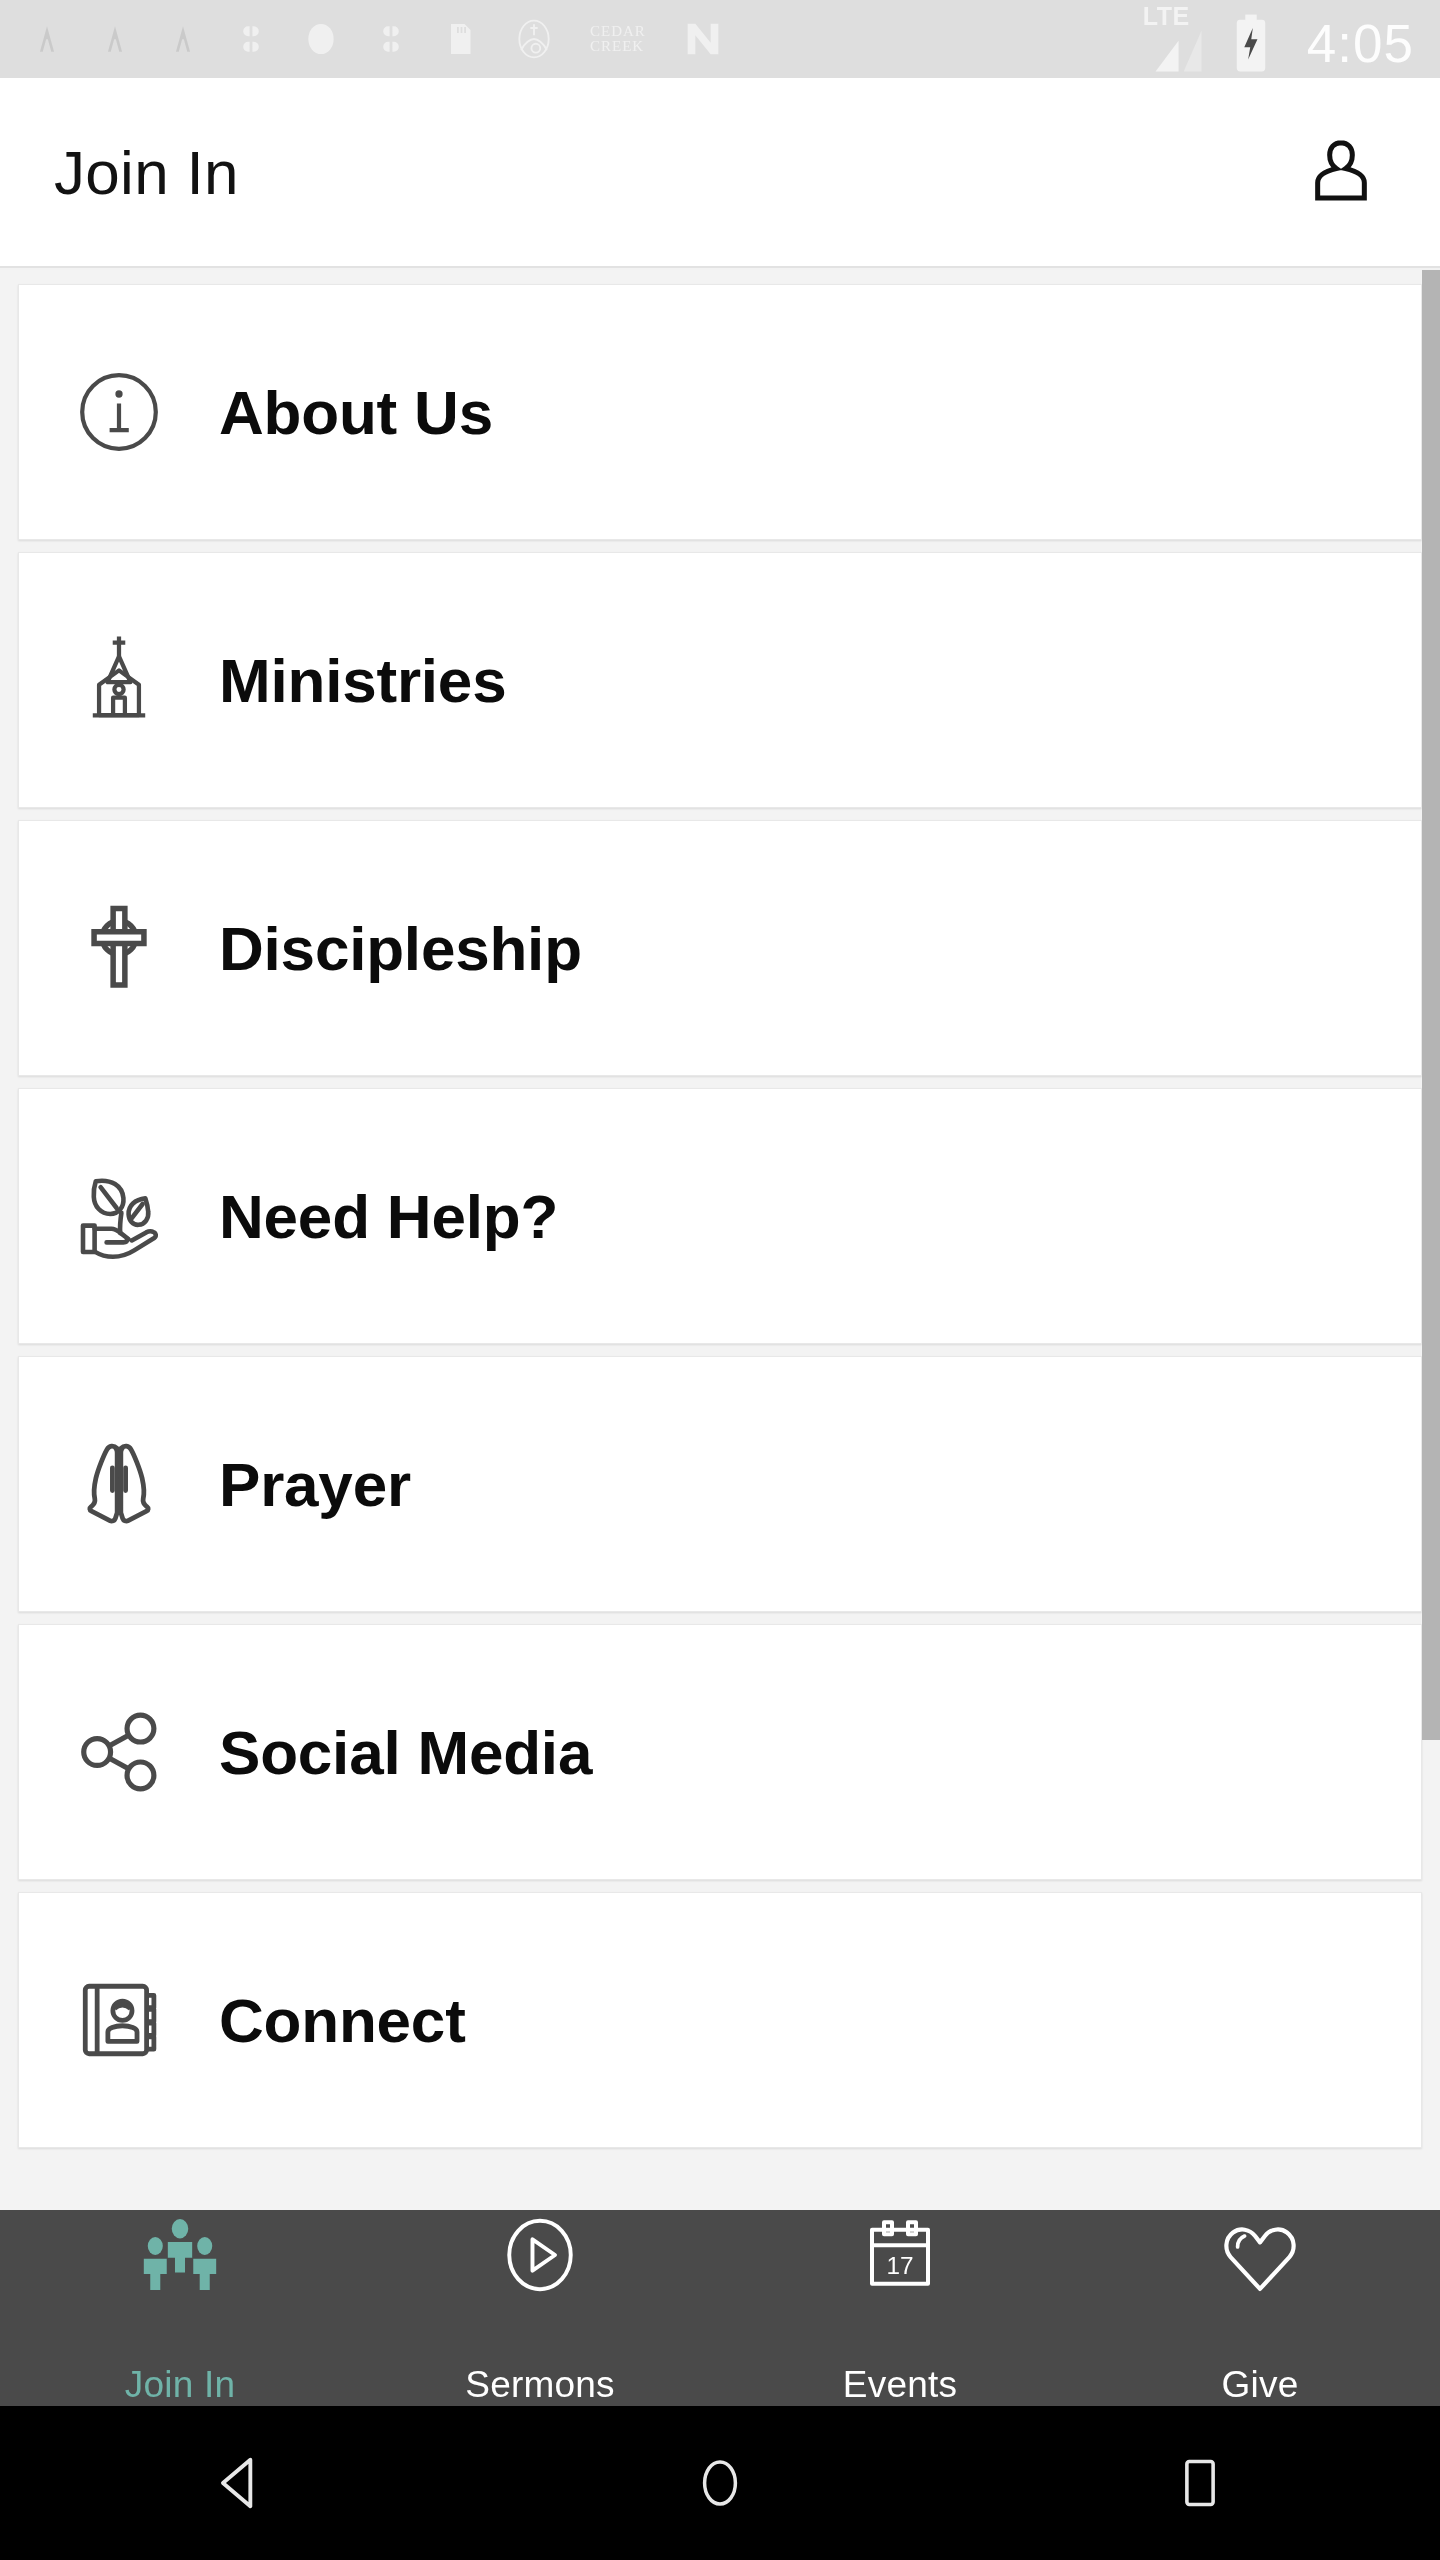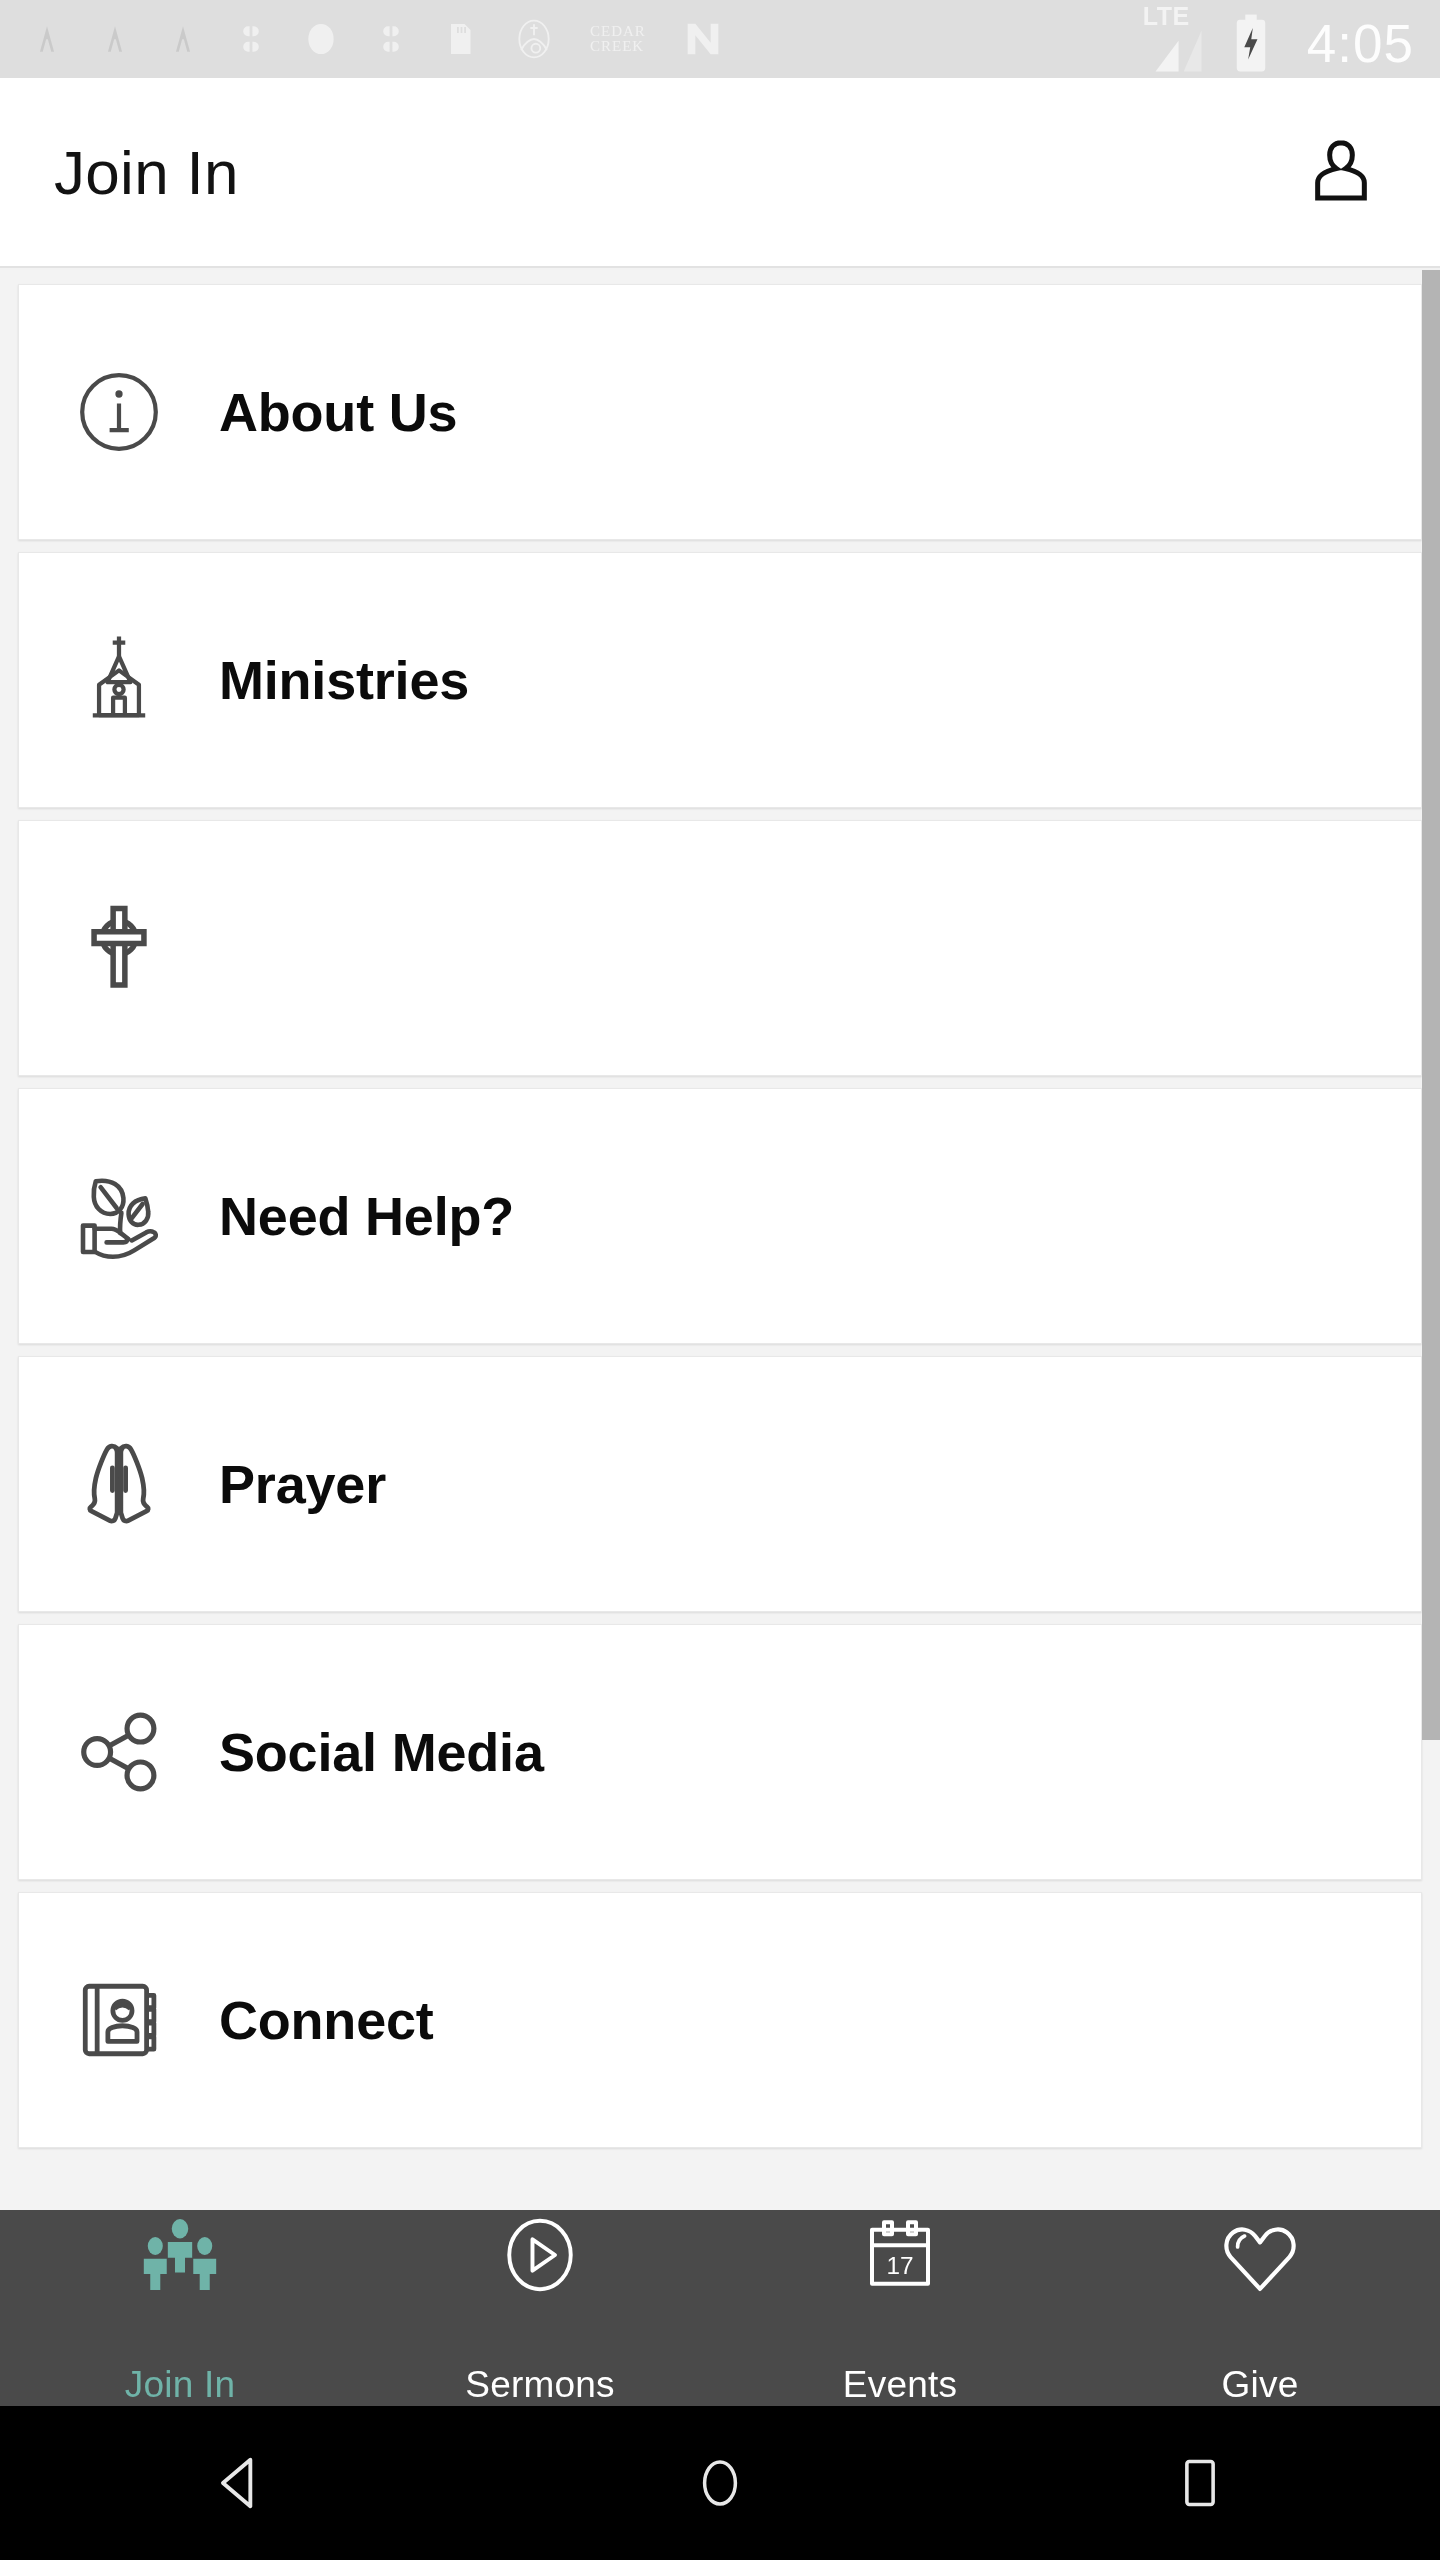--- a/index.html
+++ b/index.html
@@ -53,21 +53,21 @@
     display:flex; align-items:center;
     border:1px solid #e8e8e8;
     box-shadow:0 1px 2px rgba(0,0,0,0.10);
   }
   .card:first-child { margin-top:14px; }
   .card-icon {
     width:200px; min-width:200px; height:140px;
     display:flex; align-items:center; justify-content:center;
   }
   .card-label {
-    font-size:54px; font-weight:bold; color:#0b0b0b; letter-spacing:-0.2px;
+    font-size:62px; font-weight:bold; color:#0b0b0b; letter-spacing:-0.2px;
   }
 
   
   .scrollbar {
     position:absolute; top:270px; right:0; width:18px; height:1940px;
     background:transparent;
   }
   .scrollbar-thumb {
     position:absolute; top:0; right:0; width:18px; height:1470px;
     background:#b4b4b4;
@@ -190,20 +190,21 @@
     </div>
 
     <div class="card">
       <div class="card-icon">
         <svg width="88" height="96" viewBox="0 0 24 26">
           <circle cx="12" cy="10.2" r="4.6" fill="none" stroke="#4a4a4a" stroke-width="1.5"></circle>
           <path d="M10.4 2.2h3.2v20.9h-3.2z" fill="#fff" stroke="#4a4a4a" stroke-width="1.5"></path>
           <path d="M5.2 8.6h13.6v3.2H5.2z" fill="#fff" stroke="#4a4a4a" stroke-width="1.5"></path>
         </svg>
       </div>
+      <div class="card-label">Discipleship</div>
     </div>
 
     <div class="card">
       <div class="card-icon">
         <svg width="104" height="96" viewBox="0 0 26 24">
           <g fill="none" stroke="#4a4a4a" stroke-width="1.15" stroke-linejoin="round" stroke-linecap="round">
             <path d="M7.2 3.3c3.9-.6 6.6 1.1 6.9 4.2.2 2.4-1.3 4-3.3 4-2.3 0-4-1.9-4.1-4.3-.1-1.6.2-3 .5-3.9z"></path>
             <path d="M8.4 4.8 12.4 10"></path>
             <path d="M19.6 7.6c-2.6.3-4.3 1.8-4.2 4 .1 1.6 1.1 2.7 2.5 2.6 1.6-.1 2.6-1.6 2.4-3.3-.1-1.1-.4-2.4-.7-3.3z"></path>
             <path d="M18.9 9 16 12.8"></path>

